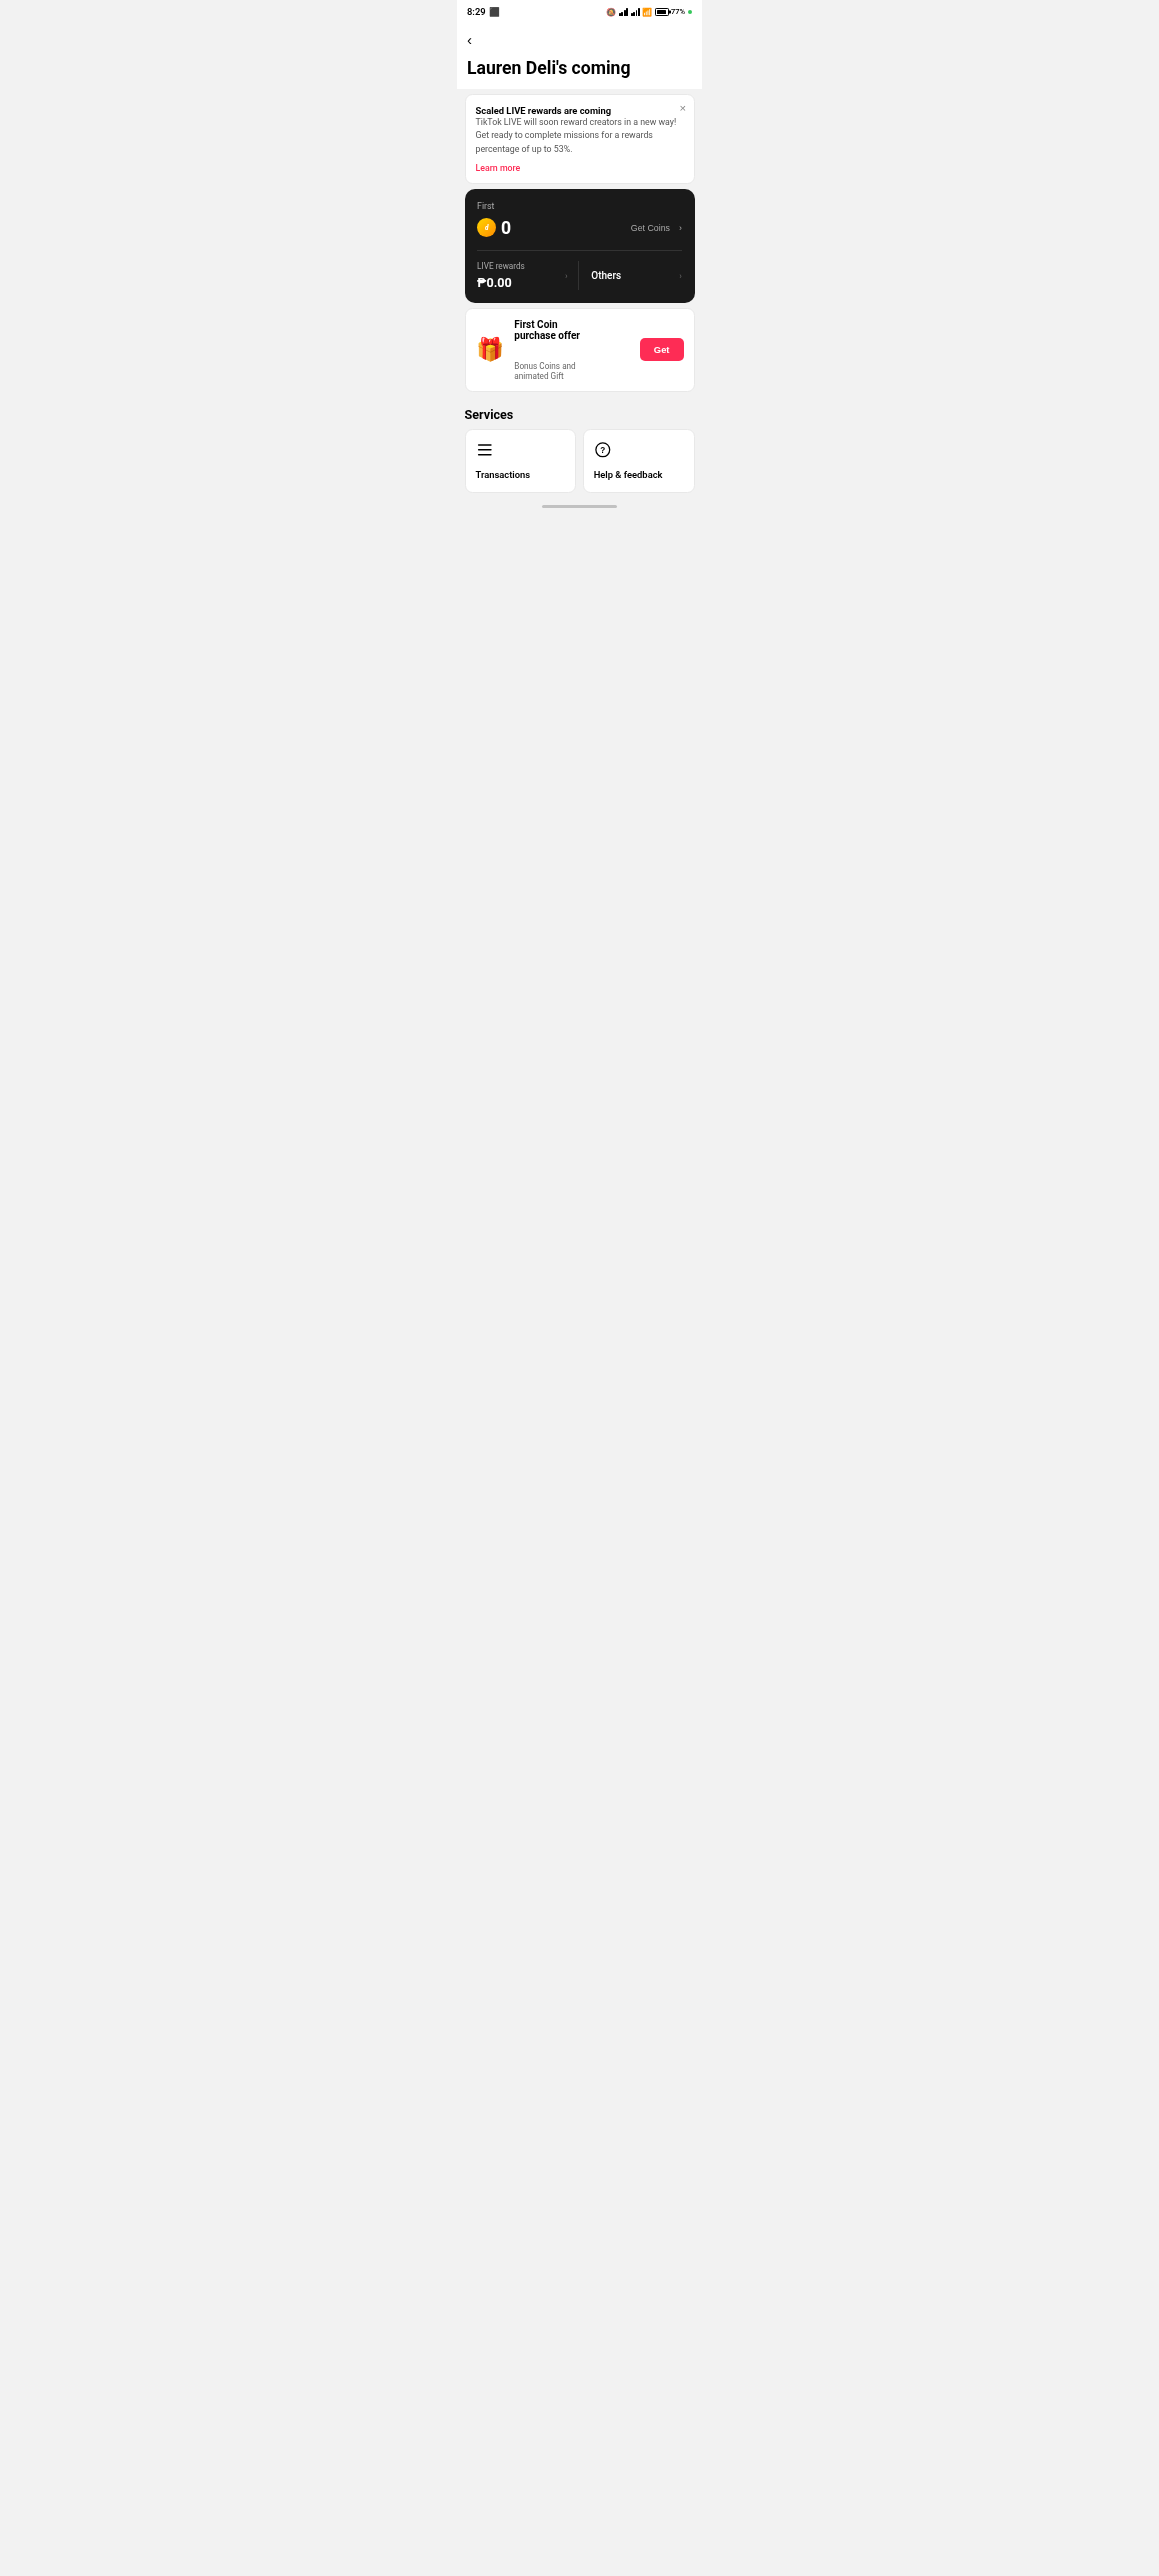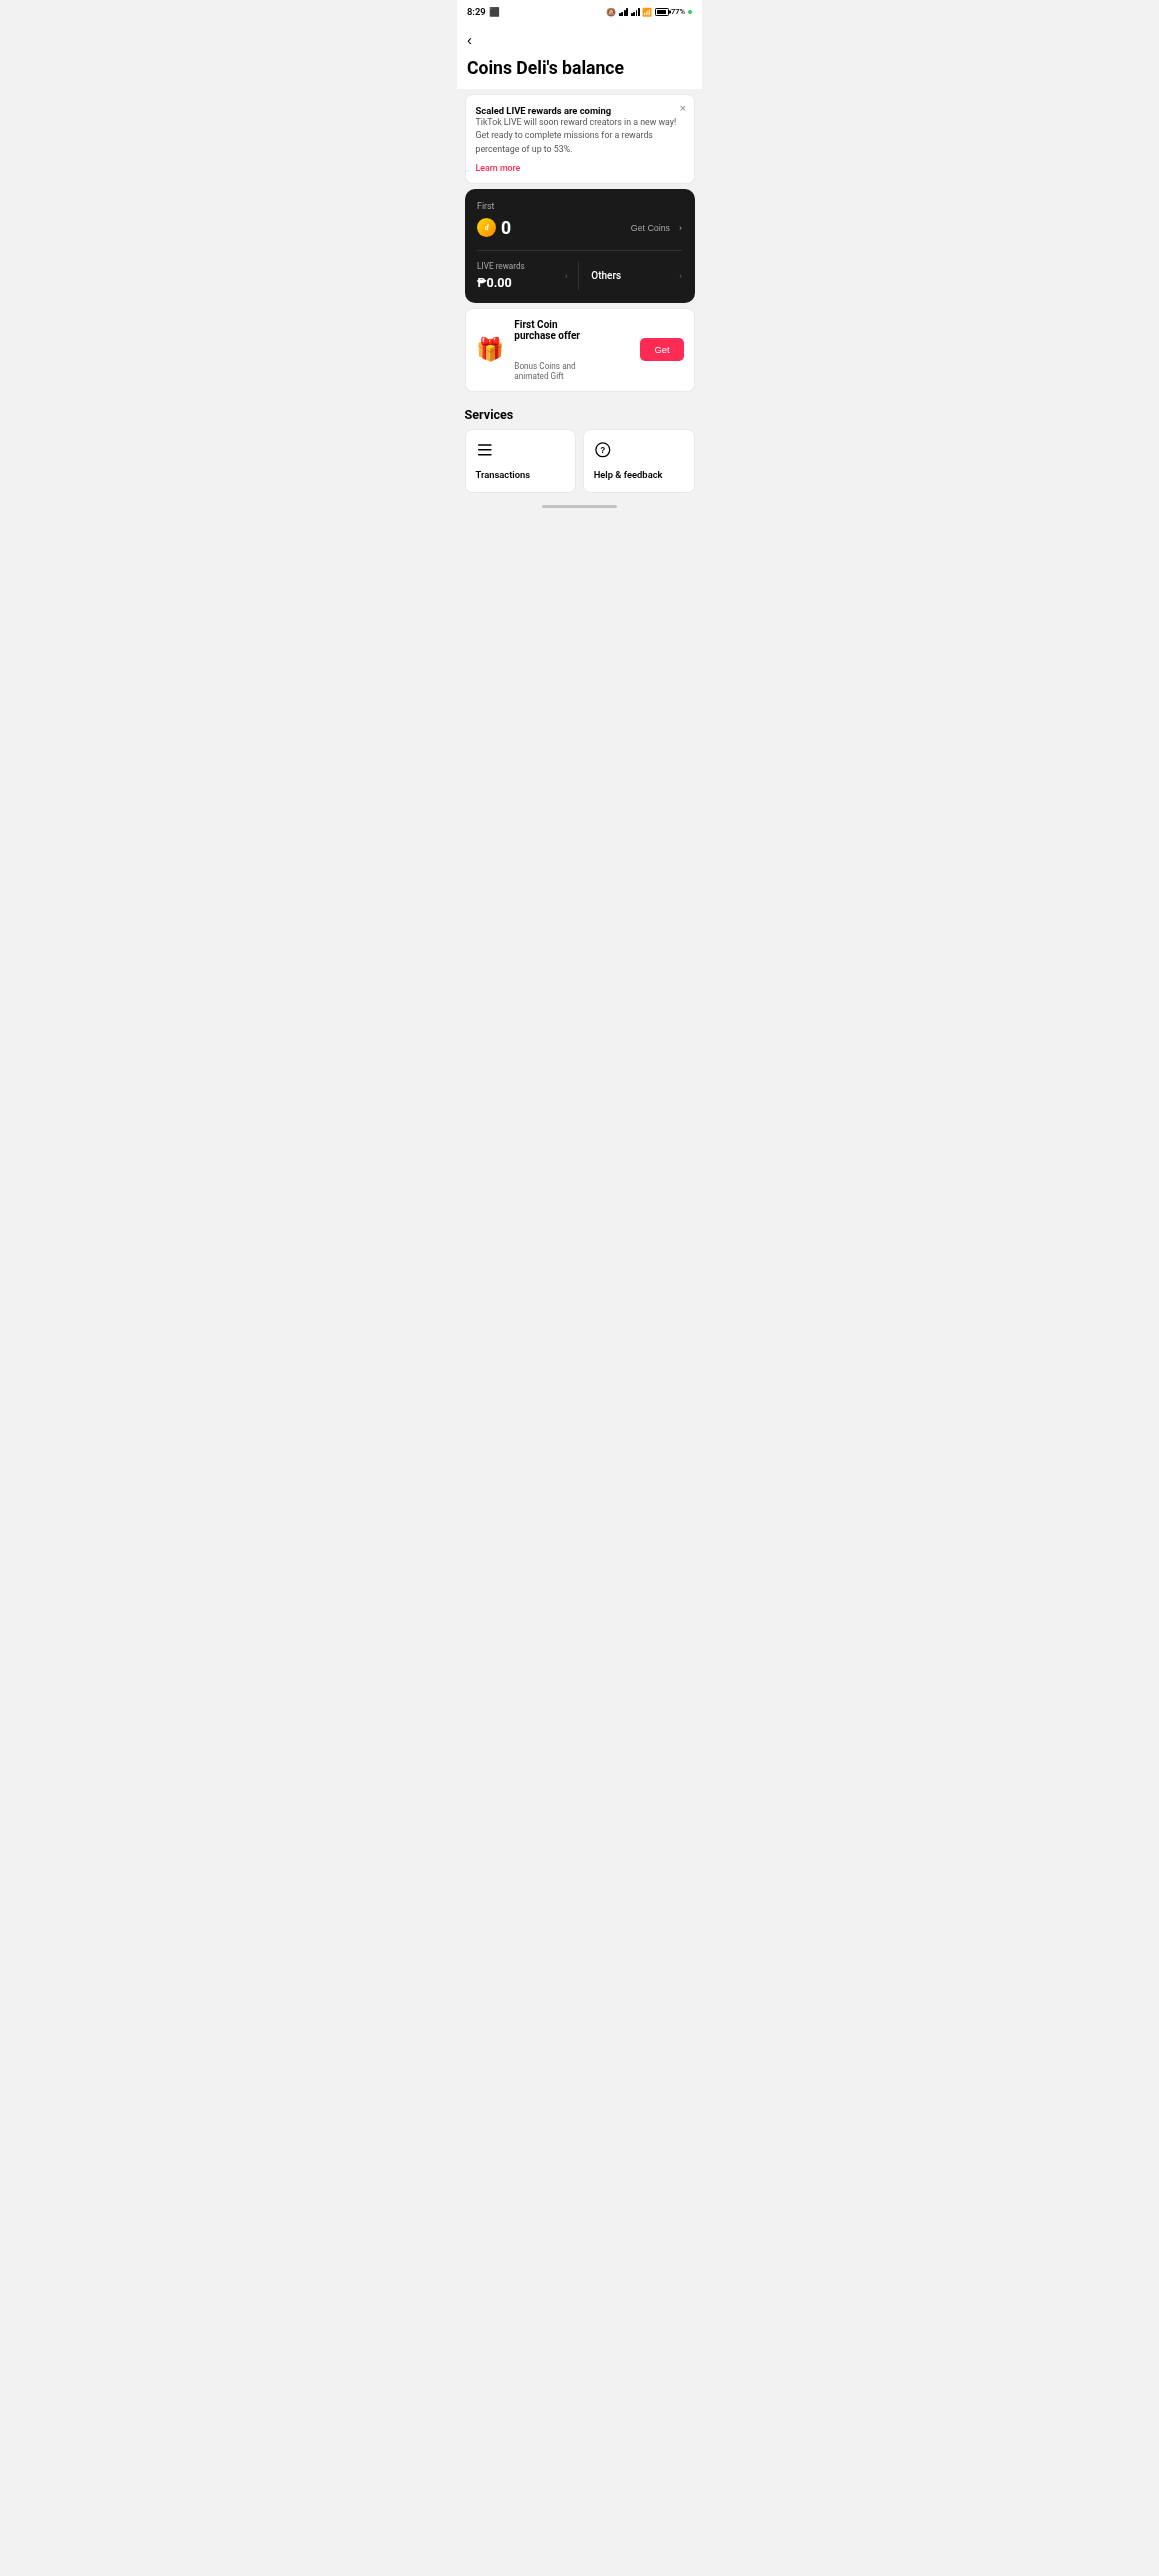--- a/index.html
+++ b/index.html
@@ -332,21 +332,21 @@
       color: #666;
     }
 
     .get-btn {
       background: #fe2c55;
       color: #fff;
       border: none;
       border-radius: 5px;
       padding: 6.3px 14px;
       font-size: 9.4px;
-      font-weight: 400;
+      font-weight: 700;
       cursor: pointer;
       flex-shrink: 0;
       margin-left: 48px;
     }
 
     
     .services-section {
       padding: 10px 7.5px 0;
     }
 
@@ -436,21 +436,21 @@
       <span class="battery-percent">77%</span>
     </div>
     <div class="green-dot"></div>
   </div>
 </div>
 
 <div class="header">
   <button class="back-button">
     <span style="font-size: 15px; font-weight: 300;">‹</span>
   </button>
-  <h1 class="page-title">Coins Deli's balance</h1>
+  <h1 class="page-title">Lauren Deli's coming</h1>
 </div>
 
 <div class="announcement-banner">
   <button class="close-button">×</button>
   <div class="announcement-title">Scaled LIVE rewards are coming</div>
   <div class="announcement-body">TikTok LIVE will soon reward creators in a new way! Get ready to complete missions for a rewards percentage of up to 53%.</div>
   <a class="learn-more-link" href="#">Learn more</a>
 </div>
 
 <div class="balance-card">

